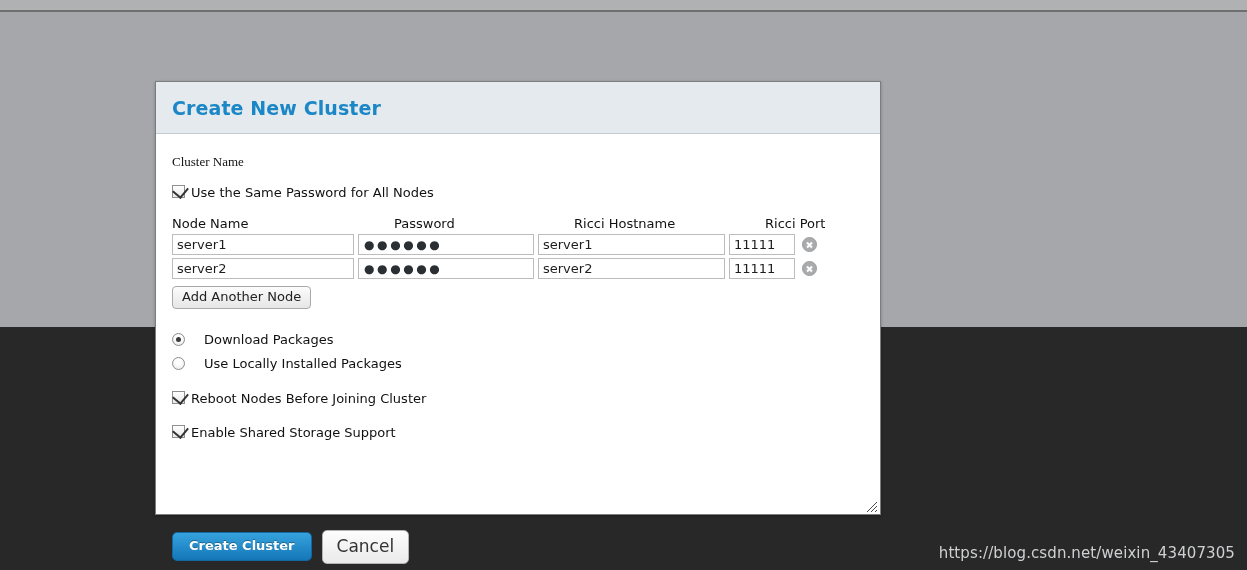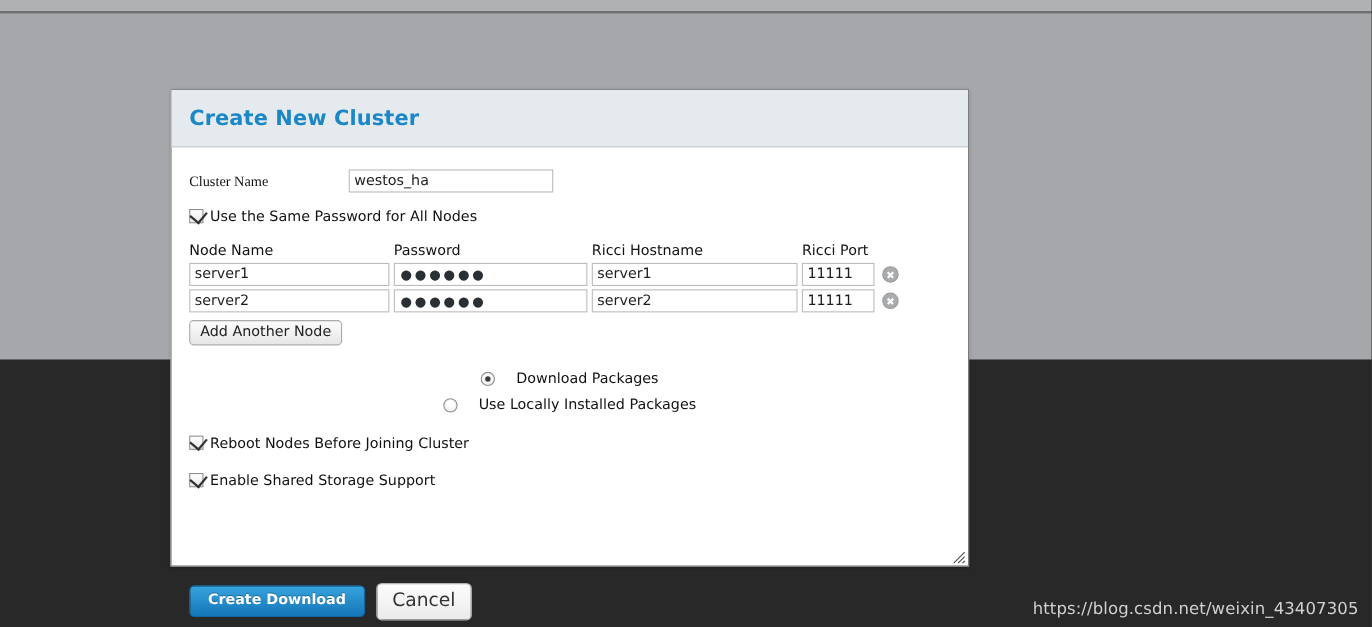--- a/index.html
+++ b/index.html
@@ -166,21 +166,21 @@
     display: flex;
     font-size: 13px;
     color: #111;
     margin-bottom: 3px;
   }
   .col-node   { width: 180px; }
   .col-pw     { width: 180px; }
   .col-host   { width: 191px; }
   .col-port   { width: 66px; }
   .nodes-head .col-node { width: 186px; }
-  .nodes-head .col-pw   { width: 180px; }
+  .nodes-head .col-pw   { width: 180px; margin-left: 36px; }
   .nodes-head .col-host { width: 191px; }
   .nodes-head .col-port { width: 66px; }
 
   .node-row {
     display: flex;
     align-items: center;
     margin-bottom: 3px;
   }
   .in-node { width: 182px; margin-right: 4px; }
   .in-host { width: 187px; margin-right: 4px; }
@@ -241,21 +241,20 @@
   
   .options {
     margin-top: 20px;
   }
   .opt-row {
     display: flex;
     align-items: center;
     gap: 19px;
     height: 20px;
     margin-bottom: 4px;
-    justify-content: center;
   }
   .rdo {
     width: 13px;
     height: 13px;
     border-radius: 50%;
     border: 1px solid #8d8d8d;
     background: radial-gradient(circle at 50% 38%, #ffffff 30%, #e3e3e3 100%);
     position: relative;
     flex: none;
     box-sizing: border-box;
@@ -336,21 +335,20 @@
 <div class="dialog">
 
   <div class="dialog-header">
     <span class="dialog-title">Create New Cluster</span>
   </div>
 
   <div class="dialog-body">
 
     <div class="row-clustername">
       <span class="label-clustername">Cluster Name</span>
-      <input class="input-clustername" type="text" value="westos_ha" style="">
     </div>
 
     <div class="row-samepw">
       <span class="cbx checked"></span>
       <span class="cb-label">Use the Same Password for All Nodes</span>
     </div>
 
     <div class="nodes-table">
       <div class="nodes-head">
         <span class="col-node">Node Name</span>
@@ -393,21 +391,21 @@
       <span class="cbx checked"></span>
       <span class="cb-label">Reboot Nodes Before Joining Cluster</span>
     </div>
 
     <div class="row-samepw cb-block2">
       <span class="cbx checked"></span>
       <span class="cb-label">Enable Shared Storage Support</span>
     </div>
 
     <div class="footer">
-      <button class="btn-primary">Create Download</button>
+      <button class="btn-primary">Create Cluster</button>
       <button class="btn-secondary">Cancel</button>
     </div>
 
   </div>
 
   <div class="resize-grip">
     <svg width="14" height="14" viewBox="0 0 14 14">
       <g stroke="#4a4a4a" stroke-width="1">
         <line x1="13" y1="3" x2="3" y2="13"></line>
         <line x1="13" y1="7" x2="7" y2="13"></line>

